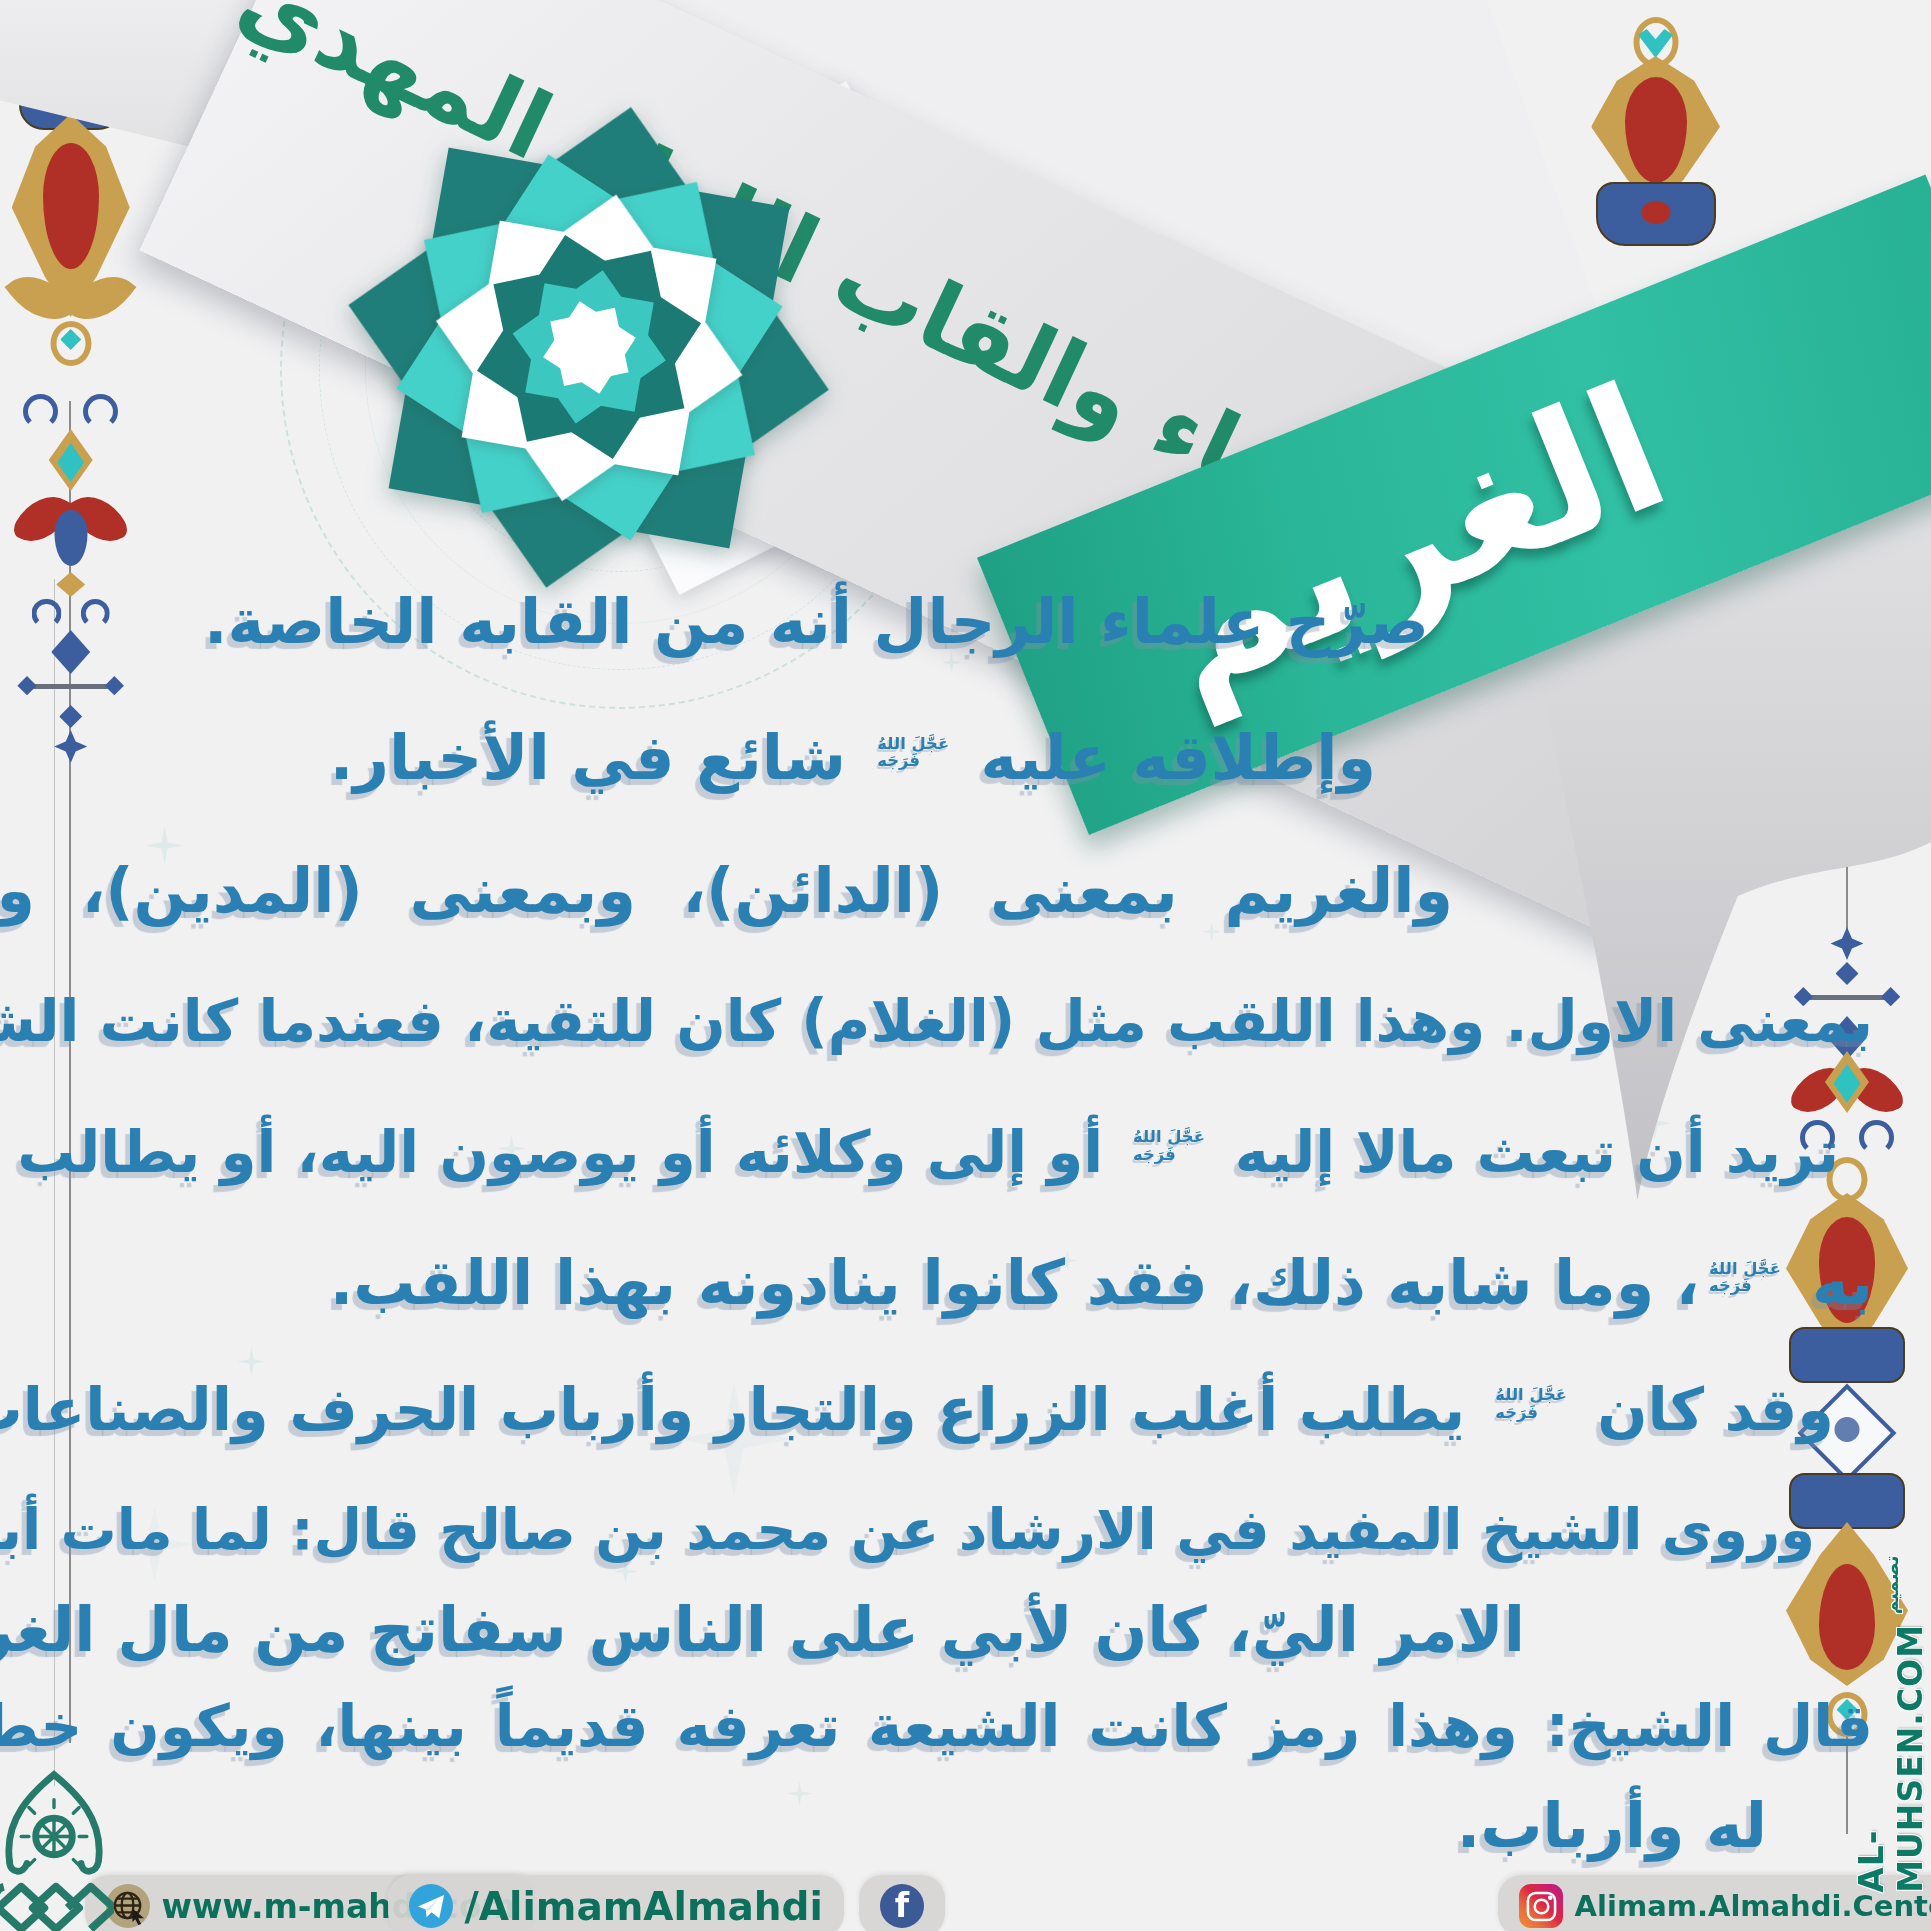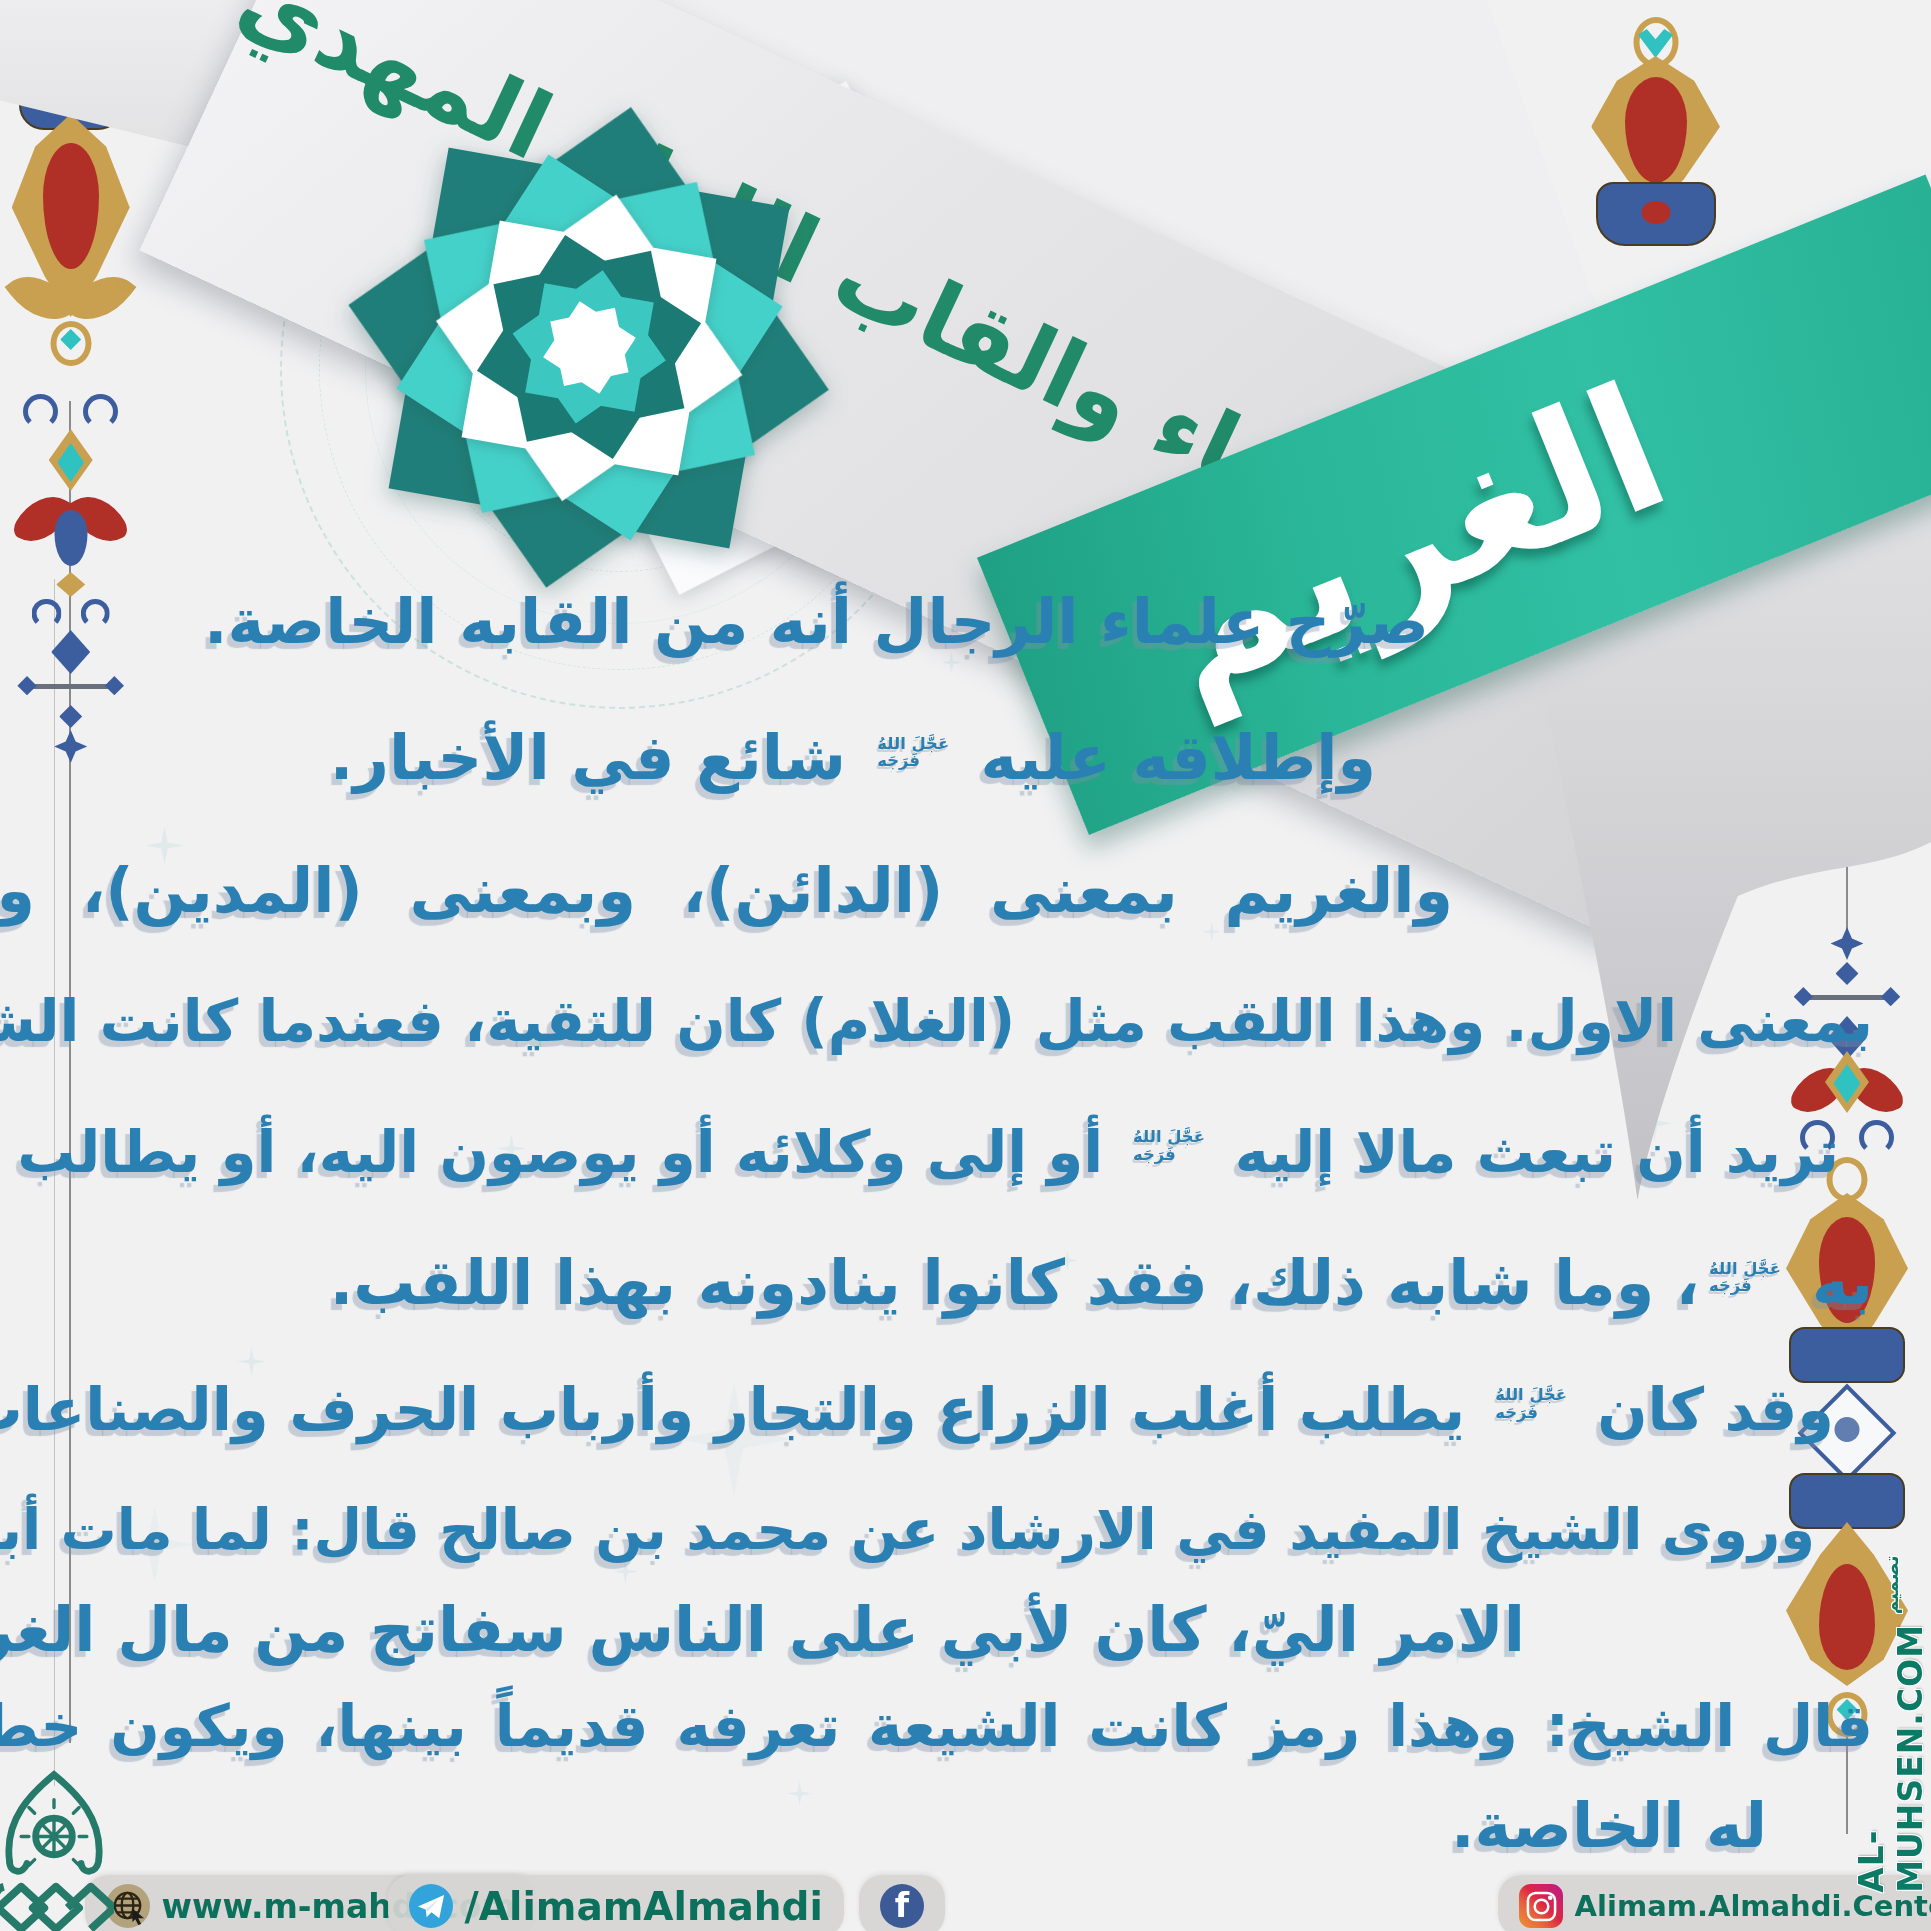--- a/index.html
+++ b/index.html
@@ -258,21 +258,21 @@
       <div class="bl l1">صرّح علماء الرجال أنه من القابه الخاصة.</div>
       <div class="bl l2">وإطلاقه عليه <span class="seal seal-blue"><i>عَجَّلَ اللهُ</i><i>فَرَجَه</i></span> شائع في الأخبار.</div>
       <div class="bl l3">والغريم بمعنى (الدائن)، وبمعنى (المدين)، وهنا</div>
       <div class="bl l4">بمعنى الاول. وهذا اللقب مثل (الغلام) كان للتقية، فعندما كانت الشيعة</div>
       <div class="bl l5">تريد أن تبعث مالا إليه <span class="seal seal-blue"><i>عَجَّلَ اللهُ</i><i>فَرَجَه</i></span> أو إلى وكلائه أو يوصون اليه، أو يطالب هو</div>
       <div class="bl l6">به <span class="seal seal-blue"><i>عَجَّلَ اللهُ</i><i>فَرَجَه</i></span>، وما شابه ذلك، فقد كانوا ينادونه بهذا اللقب.</div>
       <div class="bl l7">وقد كان <span class="seal seal-blue"><i>عَجَّلَ اللهُ</i><i>فَرَجَه</i></span> يطلب أغلب الزراع والتجار وأرباب الحرف والصناعات.</div>
       <div class="bl l8">وروى الشيخ المفيد في الارشاد عن محمد بن صالح قال: لما مات أبي، وصار</div>
       <div class="bl l9">الامر اليّ، كان لأبي على الناس سفاتج من مال الغريم.</div>
       <div class="bl l10">قال الشيخ: وهذا رمز كانت الشيعة تعرفه قديماً بينها، ويكون خطابها</div>
-      <div class="bl l11">له الخاصة.</div>
+      <div class="bl l11">له وأرباب.</div>
     </div>
 
   <div class="chip" style="left:85px;">
     <span class="ic ic-globe">
       <svg width="39" height="39" viewBox="0 0 40 40">
           <g stroke="#2e2413" stroke-width="2.4" fill="none">
         <circle cx="19" cy="19" r="13"></circle>
             <ellipse cx="19" cy="19" rx="6" ry="13"></ellipse>
         <path d="M6,19 H32 M8,12 H30 M8,26 H30"></path>
           </g>

